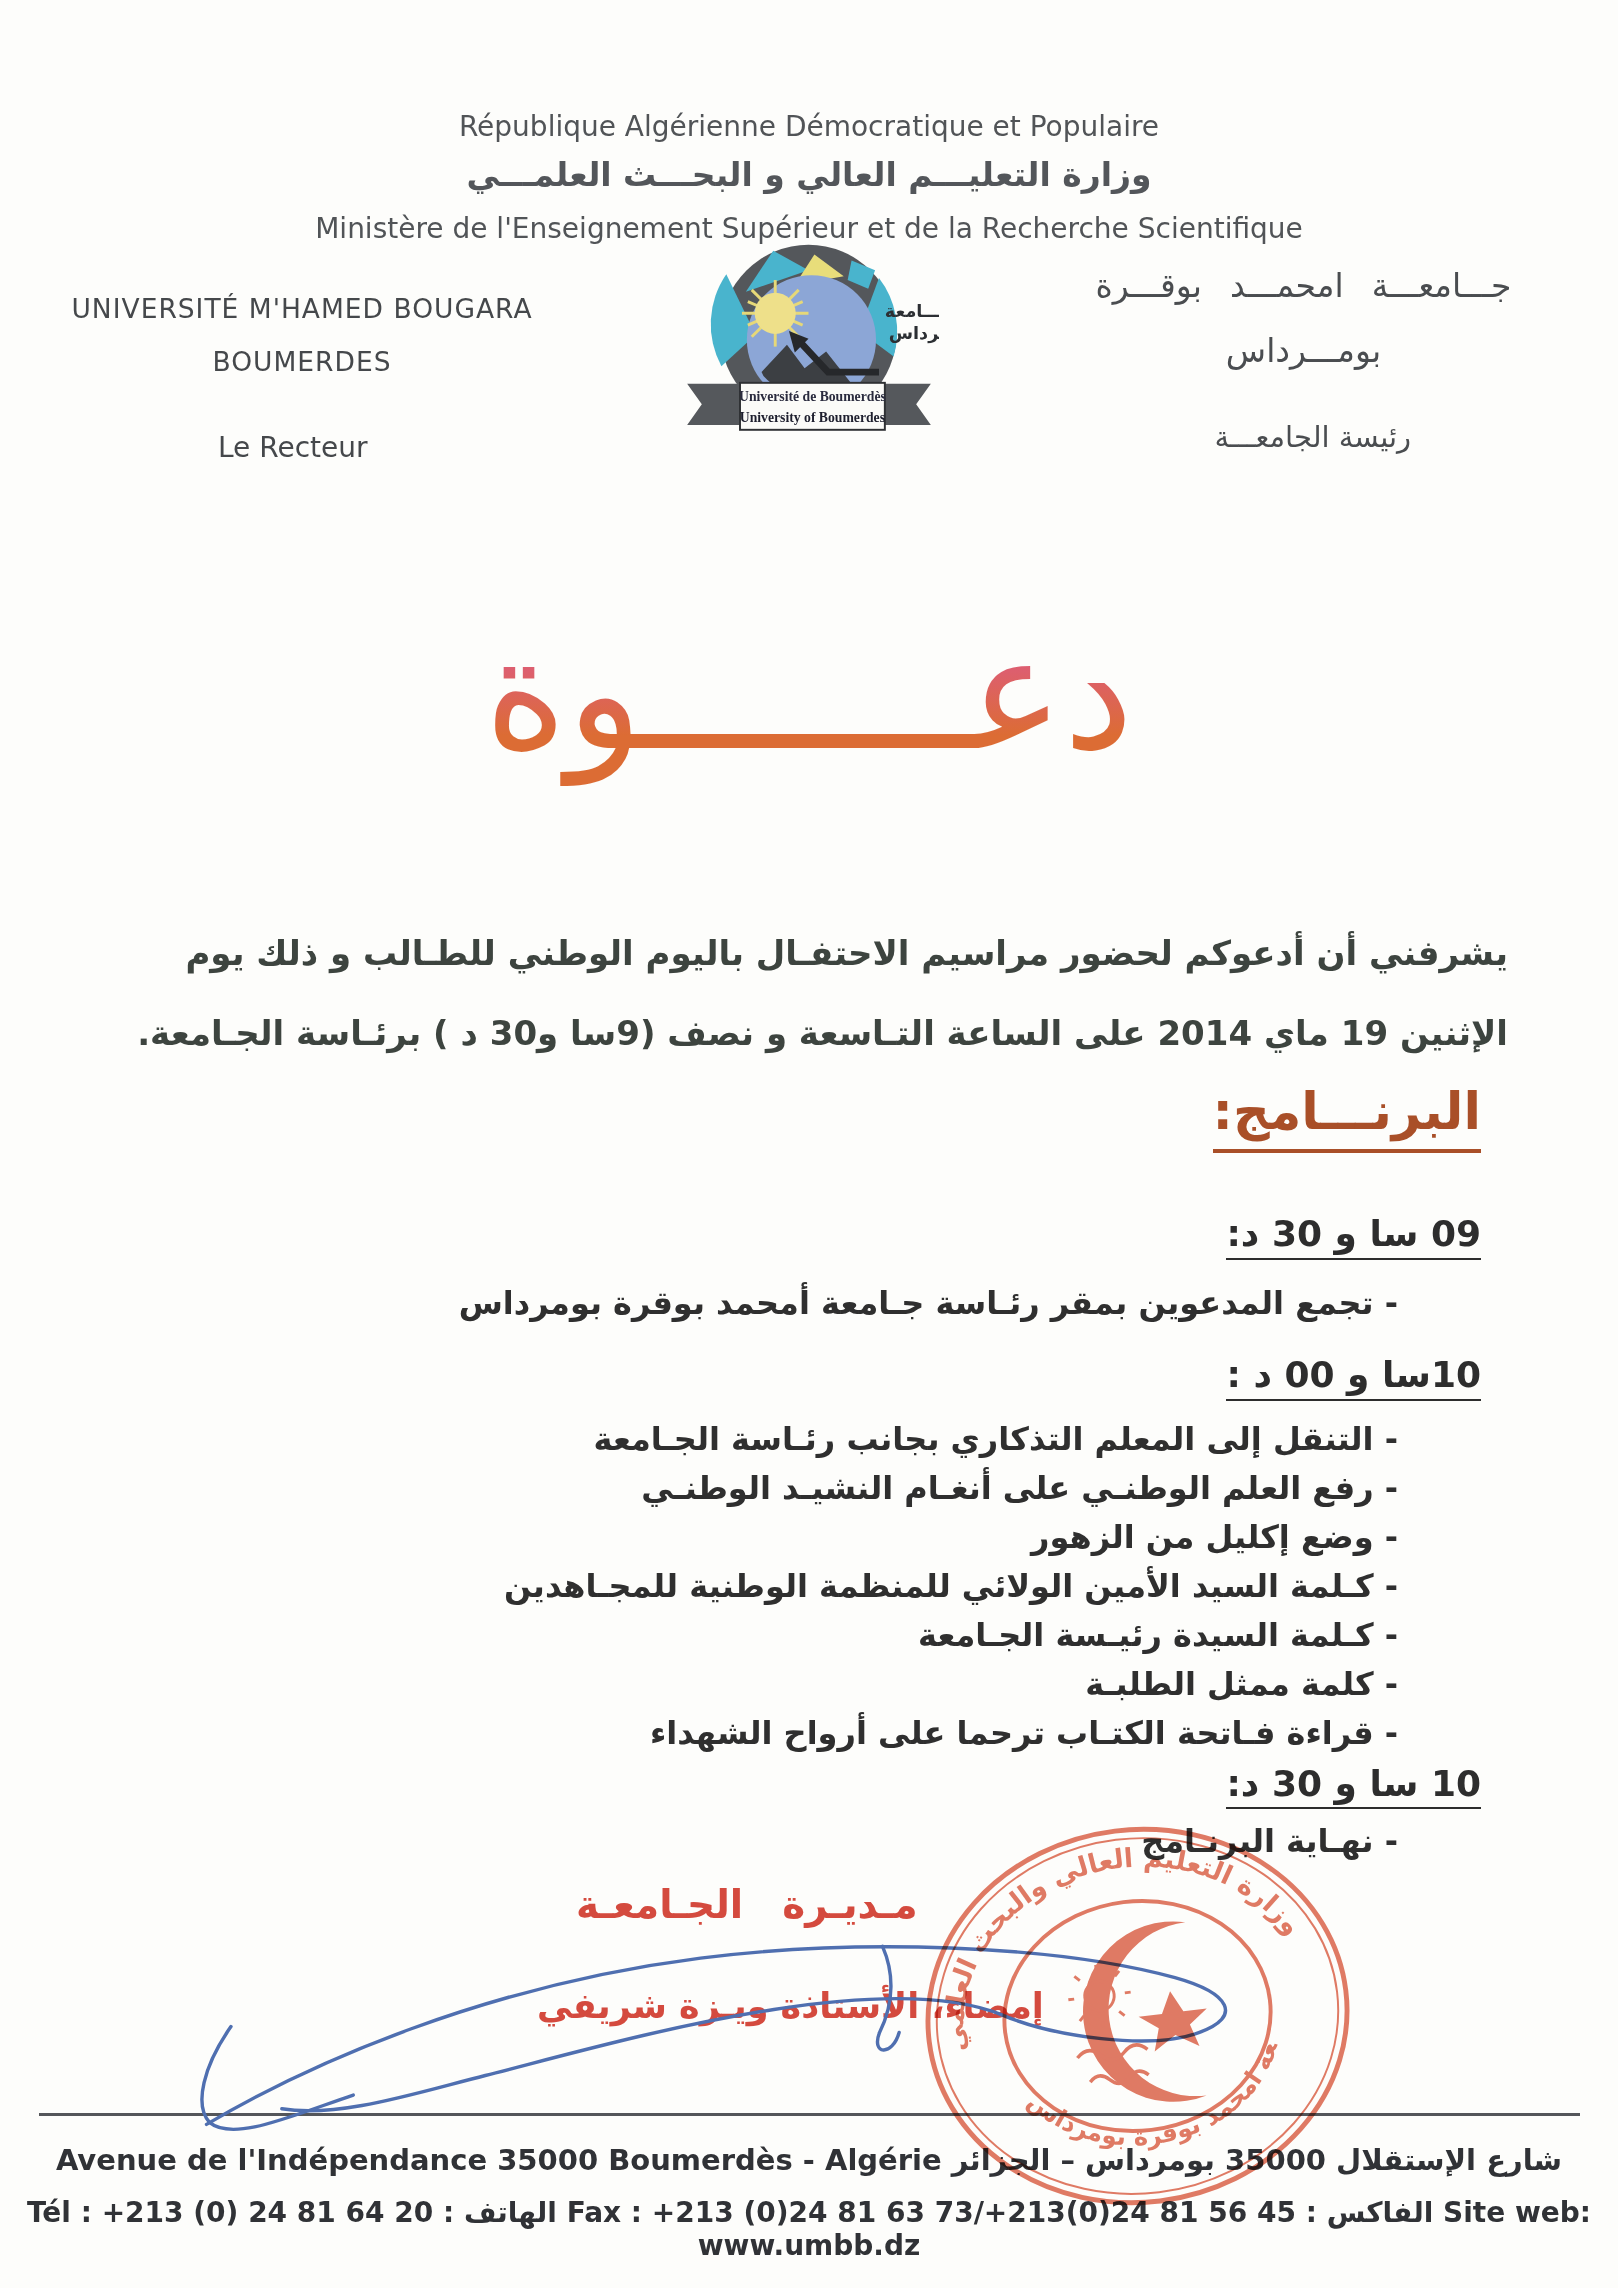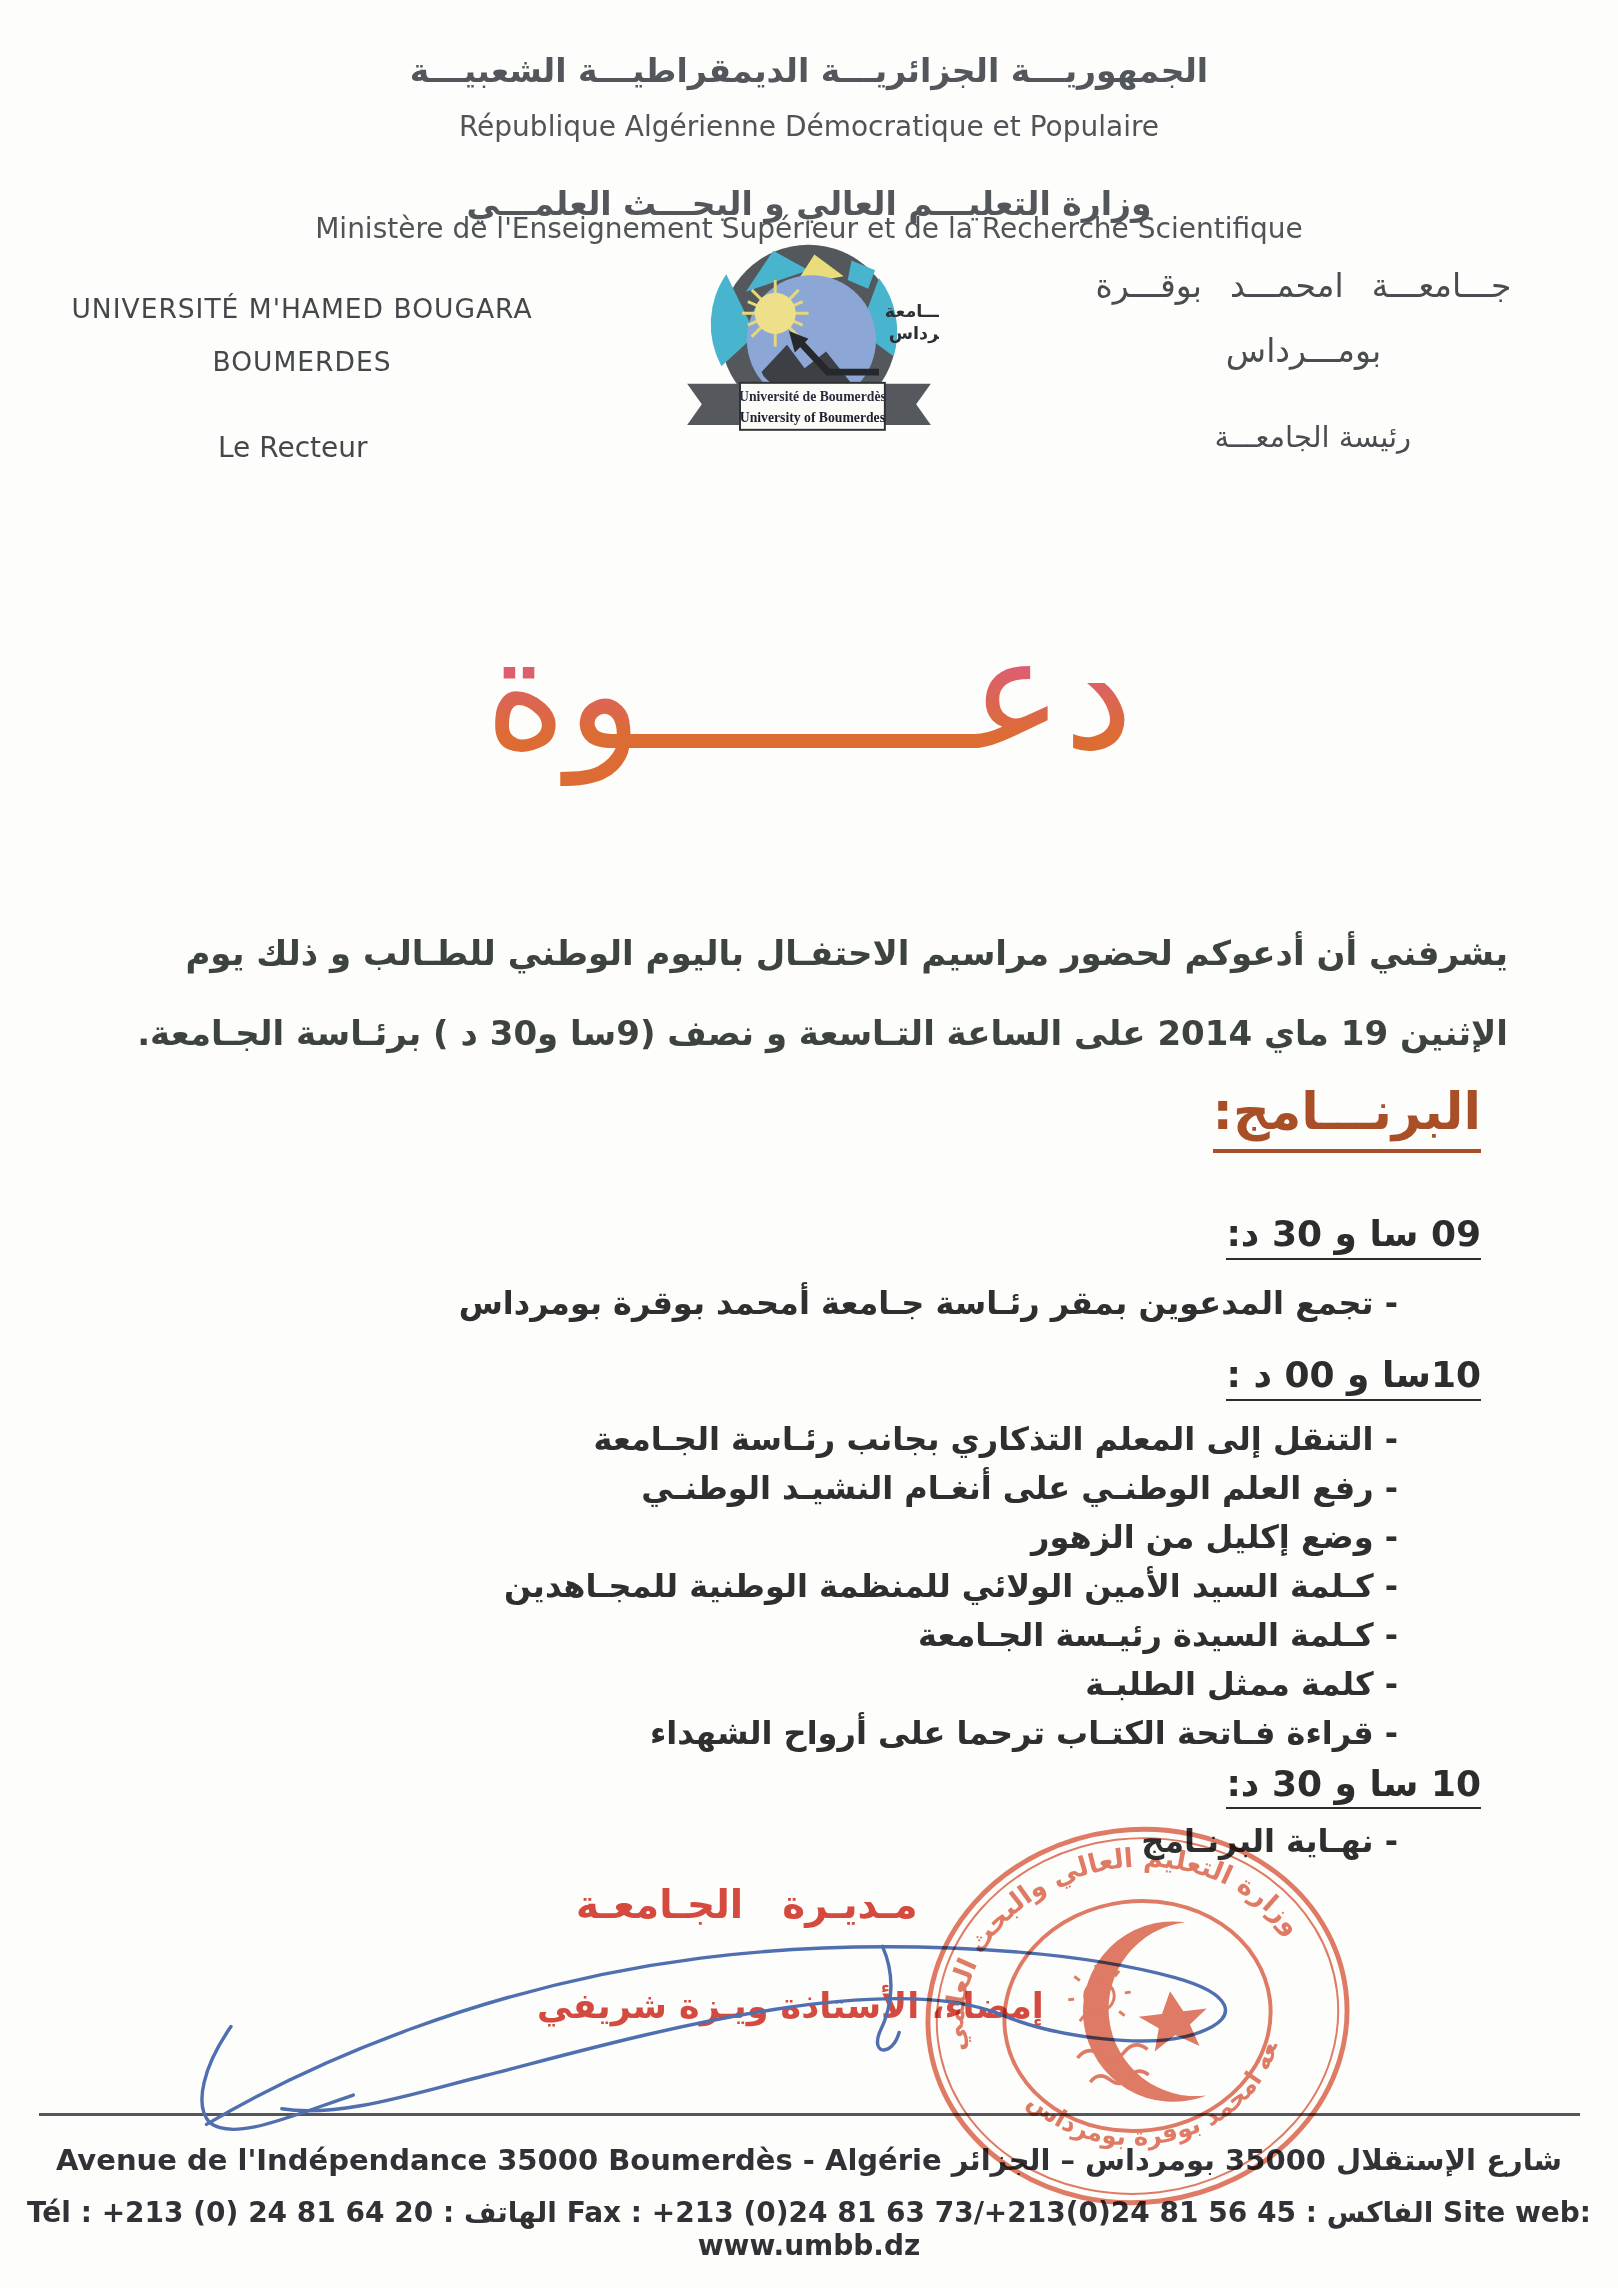--- a/index.html
+++ b/index.html
@@ -11,21 +11,21 @@
   }
   .abs{position:absolute;}
   .ctr{left:0;right:0;text-align:center;}
   .rtl{direction:rtl;unicode-bidi:embed;}
 
   
   .h-ar{font-size:33px;font-weight:600;color:#53565a;letter-spacing:0.5px;}
   .h-fr{font-size:28px;font-weight:400;color:#515457;}
   .hdr1{top:51px;}
   .hdr2{top:110px;}
-  .hdr3{top:155px;margin-top:29px;}
+  .hdr3{top:155px;}
   .hdr4{top:212px;}
 
   
   .id-left{left:67px;top:282px;width:470px;text-align:center;
            font-size:26.5px;color:#45484b;letter-spacing:1px;line-height:53px;}
   .recteur{left:218px;top:431px;font-size:28px;color:#45484b;}
   .id-right{left:1039px;top:253px;width:529px;text-align:center;
             font-size:33px;color:#4a4d50;line-height:65px;word-spacing:17.6px;}
   .right-role{left:1088px;top:420px;width:323px;text-align:right;
               font-size:29px;color:#4a4d50;}
@@ -71,21 +71,20 @@
   
   .divider{left:39px;top:2113px;width:1541px;height:2.9px;background:#54565a;}
   .f-line1{top:2143px;font-size:29px;font-weight:700;color:#303236;}
   .f-line2{top:2196px;font-size:28px;font-weight:700;color:#303236;}
 </style>
 </head>
 <body>
 
 <div class="page">
 
-  <div class="abs ctr h-ar hdr1 rtl">الجمهوريـــة الجزائريـــة الديمقراطيـــة الشعبيـــة</div>
   <div class="abs ctr h-fr hdr2">République Algérienne Démocratique et Populaire</div>
   <div class="abs ctr h-ar hdr3 rtl">وزارة التعليـــم العالي و البحـــث العلمـــي</div>
   <div class="abs ctr h-fr hdr4">Ministère de l'Enseignement Supérieur et de la Recherche Scientifique</div>
 
   <div class="abs id-left">
     <div>UNIVERSITÉ M'HAMED BOUGARA</div>
     <div>BOUMERDES</div>
   </div>
   <div class="abs recteur">Le Recteur</div>
 

